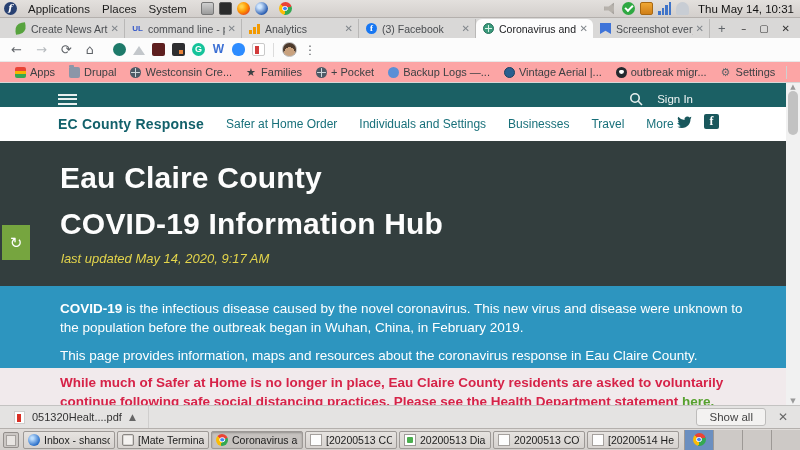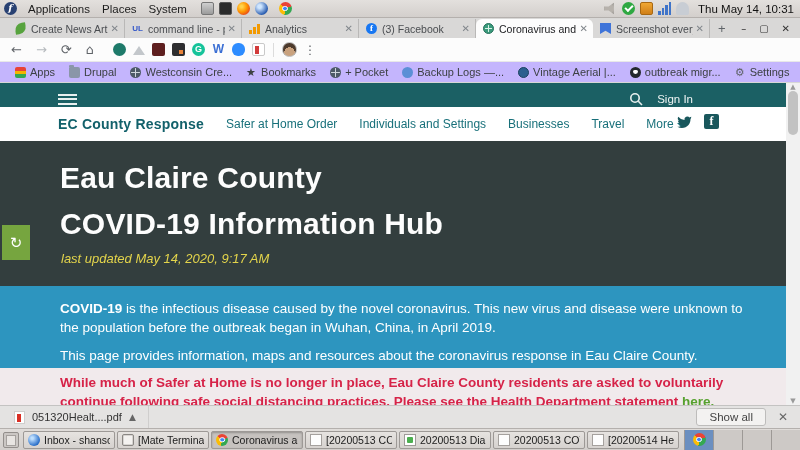--- a/index.html
+++ b/index.html
@@ -89,21 +89,21 @@
   .ext-w { color:#3b6fd4; font-weight:bold; font-size:12px; line-height:13px; text-align:center; }
   .ext-zoom { border-radius:6px; background:#2d8cff; }
   .ext-page { background:#fff; border:1px solid #c9c9c9; border-radius:2px; }
   .ext-page::after { content:""; position:absolute; left:2px; top:2px; width:4px; height:8px; background:#d23b3b; }
   .tbdiv { width:1px; height:14px; background:#dcdcdc; margin:0 8px; }
   .avatar { width:15px; height:15px; border-radius:50%;
     background:radial-gradient(circle at 50% 72%, #c9a27e 45%, #4d3a2c 46%); border:1px solid #bbb; }
   .kebab { color:#5f6368; font-size:12px; padding:0 9px 0 7px; letter-spacing:0; }
 
   
-  .bmbar { position:absolute; left:0; top:62px; width:800px; height:21px; background:#c4b5fd;
+  .bmbar { position:absolute; left:0; top:62px; width:800px; height:21px; background:#fca5a5;
     display:flex; align-items:center; font-size:11px; color:#3c4043; border-bottom:1px solid #d7d7d7; padding-left:8px; }
   .bm { display:flex; align-items:center; gap:4px; padding:0 7px; white-space:nowrap; }
   .bic { width:11px; height:11px; display:inline-block; position:relative; flex:none; }
   .bic-apps { background:
       linear-gradient(#e84335 33%, #f4b400 33% 66%, #34a853 66%);
     border-radius:2px; }
   .bic-folder { background:#8a96a8; border-radius:1px 2px 2px 2px; }
   .bic-folder::before { content:""; position:absolute; left:0; top:-2px; width:5px; height:2px;
     background:#8a96a8; border-radius:1px 1px 0 0; }
   .bic-globe { border-radius:50%; background:#4d5a66; }
@@ -305,21 +305,21 @@
     <span class="bm">
         <span class="bic bic-folder"></span>
         <span>Drupal</span>
       </span>
     <span class="bm">
         <span class="bic bic-globe"></span>
         <span>Westconsin Cre...</span>
       </span>
     <span class="bm">
         <span class="bic bic-star">★</span>
-        <span>Bookmarks</span>
+        <span>Families</span>
       </span>
     <span class="bm">
         <span class="bic bic-globe"></span>
         <span>+ Pocket</span>
       </span>
     <span class="bm">
         <span class="bic bic-blue"></span>
         <span>Backup Logs —...</span>
       </span>
     <span class="bm">
@@ -378,21 +378,21 @@
         <div>Eau Claire County</div>
         <div>COVID-19 Information Hub</div>
       </div>
       <div class="updated">last updated May 14, 2020, 9:17 AM</div>
       <div class="xlate">
           <span>↻</span>
         </div>
     </div>
 
     <div class="infoblue">
-      <p><b>COVID-19</b><span> is the infectious disease caused by the novel coronavirus. This new virus and disease were unknown to the population before the outbreak began in Wuhan, China, in April 2019.</span></p>
+      <p><b>COVID-19</b><span> is the infectious disease caused by the novel coronavirus. This new virus and disease were unknown to the population before the outbreak began in Wuhan, China, in February 2019.</span></p>
       <p>This page provides information, maps and resources about the coronavirus response in Eau Claire County.</p>
     </div>
 
     <div class="alertsec">
       <p class="alerttext"><span>While much of Safer at Home is no longer in place, Eau Claire County residents are asked to voluntarily continue following safe social distancing practices. Please see the Health Department statement </span><span class="alertlink">here.</span></p>
     </div>
 
     <div class="pagescroll">
       <span class="sarrow" style="top:0">▲</span>
       <span class="thumb"></span>

